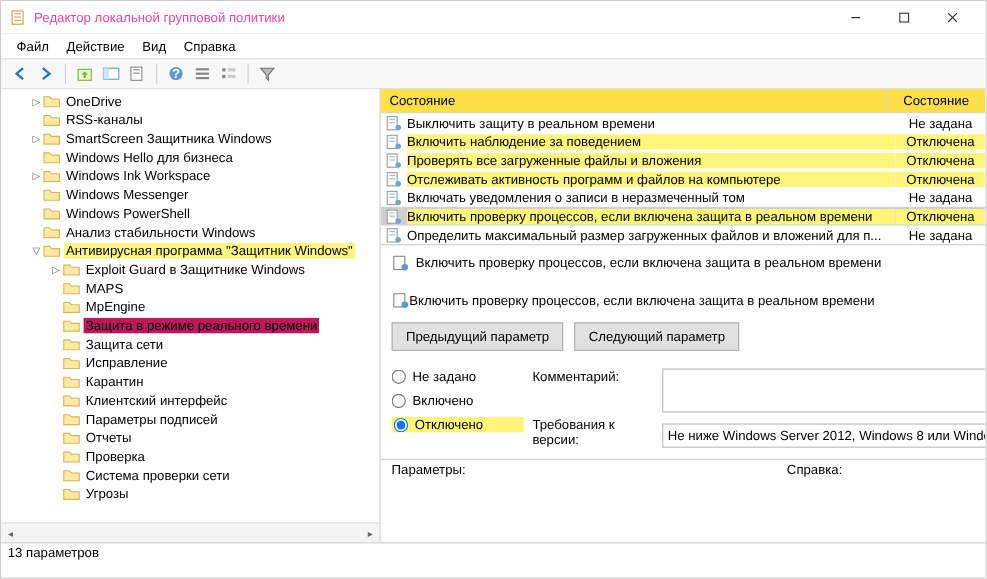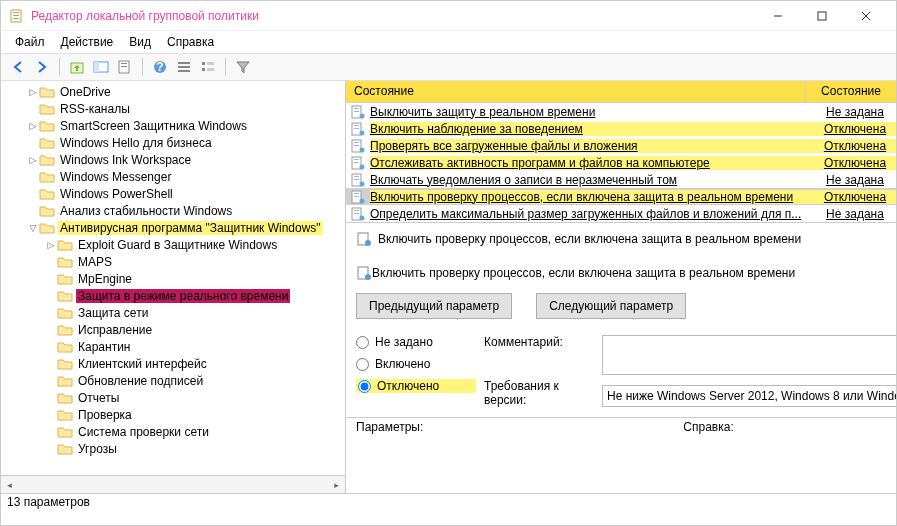--- a/index.html
+++ b/index.html
@@ -39,48 +39,48 @@
 .tree-footer { height: 18px; border-top: 1px solid #ccc; display:flex; }
 .tree-footer .tf-left { flex:1; background:#f4f4f4; }
 .tree-footer .tf-scroll { width: 17px; background:#f4f4f4; display:flex;align-items:center;justify-content:center;color:#666;font-size:9px; }
 
 
 .right-pane { flex: 1; display: flex; flex-direction: column; overflow: hidden; }
 .list-header { display: flex; height: 22px; border-bottom: 1px solid #d0d0d0; }
 .list-header .col { padding: 3px 8px; border-right: 1px solid #d0d0d0; background: #fde047; }
 .list-header .col:first-child { flex: 1; }
 .list-header .col:last-child { width: 90px; text-align: center; border-right: none; }
-.list-body { overflow: hidden; text-decoration: underline; }
+.list-body { overflow: hidden; }
 .list-row { display: flex; align-items: center; height: 17px; cursor: default; }
 .list-row .row-icon { width: 16px; height: 16px; margin-left: 4px; margin-right: 4px; display:flex;align-items:center;justify-content:center; }
 .list-row .row-label { flex: 1; white-space: nowrap; overflow: hidden; text-overflow: ellipsis; }
 .list-row .row-state { width: 82px; text-align: center; }
 .list-row.hl .row-label { background: #fff57a; }
 .list-row.hl .row-state { background: #fff57a; }
 .list-row.sel { background: #d0d0d0; }
 .list-row.sel .row-label, .list-row.sel .row-state { background: #fff57a; }
 
 
 .detail-pane { border-top: 1px solid #ccc; padding: 6px 10px 10px 10px; overflow: hidden; }
 .detail-title-row { display: flex; align-items: center; height: 20px; margin-bottom: 14px; }
 .detail-title-row .det-icon { width: 16px; height: 16px; margin-right: 6px; }
 .detail-title2-row { display: flex; align-items: center; height: 20px; margin-bottom: 10px; }
-.detail-buttons { display: flex; gap: 24px; margin-bottom: 16px; }
+.detail-buttons { display: flex; gap: 10px; margin-bottom: 16px; }
 .detail-buttons .dbtn { padding: 5px 12px; border: 1px solid #adadad; background: #e1e1e1; cursor: default; }
 
 .radio-grid { display: grid; grid-template-columns: 120px 110px 1fr; gap: 8px 8px; align-items: flex-start; }
 .radio-col { display: flex; flex-direction: column; gap: 8px; }
 .radio-row { display: flex; align-items: center; gap: 6px; }
 .radio-row input { margin:0; }
 .radio-row.hl { background: #fff57a; padding: 0 2px; }
 .comment-label, .req-label { padding-top: 0; }
 .comment-box { border: 1px solid #bbb; height: 40px; }
 .req-box { border: 1px solid #bbb; height: 22px; padding: 3px 4px; white-space: nowrap; overflow: hidden; }
 
-.bottom-bar { display:flex; border-top:1px solid #ccc; height:20px; padding:2px 10px; gap:20px; }
+.bottom-bar { display:flex; border-top:1px solid #ccc; height:20px; padding:2px 10px; gap:52px; }
 .status-bar { height: 32px; border-top: 1px solid #ccc; padding: 1px 6px; }
 
 
 svg { display: block; }
 </style>
 </head>
 <body>
 
 <div class="titlebar">
   <span class="app-icon">
@@ -355,21 +355,21 @@
           <span class="label-span">Клиентский интерфейс</span>
         </div>
         <div class="tree-node">
           <span class="indent" style="width:44px"></span>
           <span class="expander"></span>
           <span class="folder-icon">
             <svg width="16" height="14">
               <path d="M1 3 H6 L8 5 H15 V12 H1 Z" fill="#ffe9a3" stroke="#d6b656"></path>
             </svg>
           </span>
-          <span class="label-span">Обновление подписей</span>
+          <span class="label-span">Параметры подписей</span>
         </div>
         <div class="tree-node">
           <span class="indent" style="width:44px"></span>
           <span class="expander"></span>
           <span class="folder-icon">
             <svg width="16" height="14">
               <path d="M1 3 H6 L8 5 H15 V12 H1 Z" fill="#ffe9a3" stroke="#d6b656"></path>
             </svg>
           </span>
           <span class="label-span">Отчеты</span>

